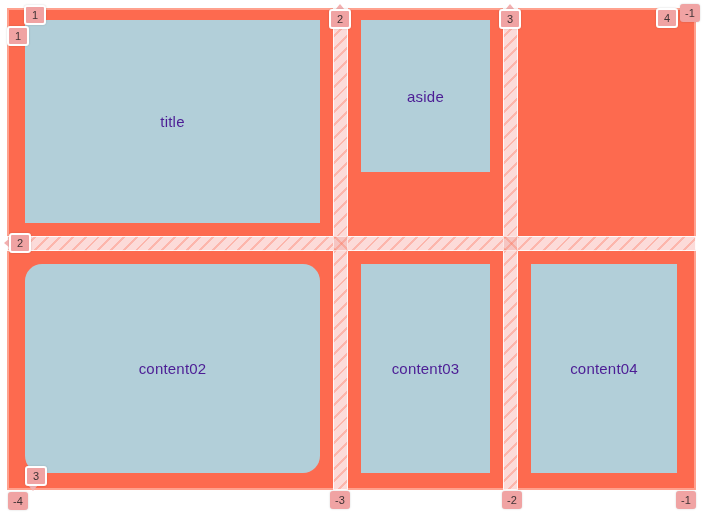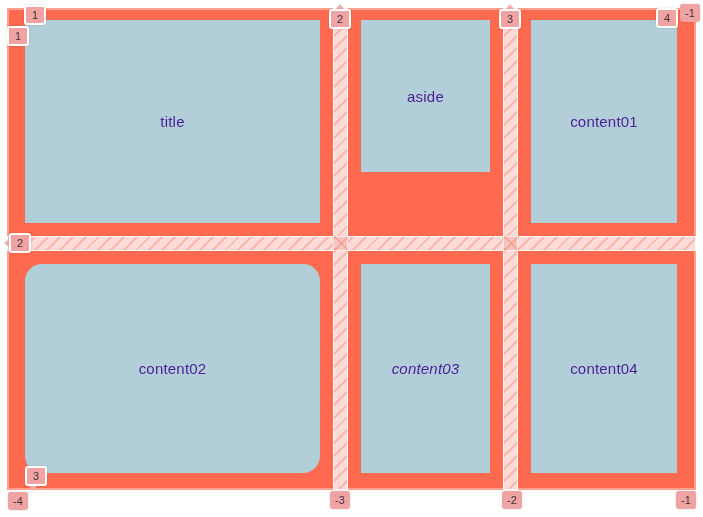--- a/index.html
+++ b/index.html
@@ -57,21 +57,21 @@
     align-items: center;
     justify-content: center;
     font-size: 15px;
     color: #4c1d95;
     letter-spacing: 0.2px;
   }
   .cell.c-title     { left: 25px;  top: 20px;  width: 295px; height: 203px; }
   .cell.c-aside     { left: 361px; top: 20px;  width: 129px; height: 152px; }
   .cell.c-content01 { left: 531px; top: 20px;  width: 146px; height: 203px; }
   .cell.c-content02 { left: 25px;  top: 264px; width: 295px; height: 209px; border-radius: 17px; }
-  .cell.c-content03 { left: 361px; top: 264px; width: 129px; height: 209px; font-style: italic; }
+  .cell.c-content03 { left: 361px; top: 264px; width: 129px; height: 209px; }
   .cell.c-content04 { left: 531px; top: 264px; width: 146px; height: 209px; }
 
   
   .badge {
     position: absolute;
     min-width: 20px; height: 18px;
     padding: 0 2px;
     background: #f0a3a3;
     color: #3e3234;
     font-size: 11px;
@@ -125,23 +125,20 @@
   <div class="strip h1"></div>
   <div class="crossing x1"></div>
   <div class="crossing x2"></div>
 
   <div class="cell c-title">
     <span>title</span>
   </div>
   <div class="cell c-aside">
     <span>aside</span>
   </div>
-  <div class="cell c-content01">
-    <span>content01</span>
-  </div>
   <div class="cell c-content02">
     <span>content02</span>
   </div>
   <div class="cell c-content03">
     <span>content03</span>
   </div>
   <div class="cell c-content04">
     <span>content04</span>
   </div>
 

